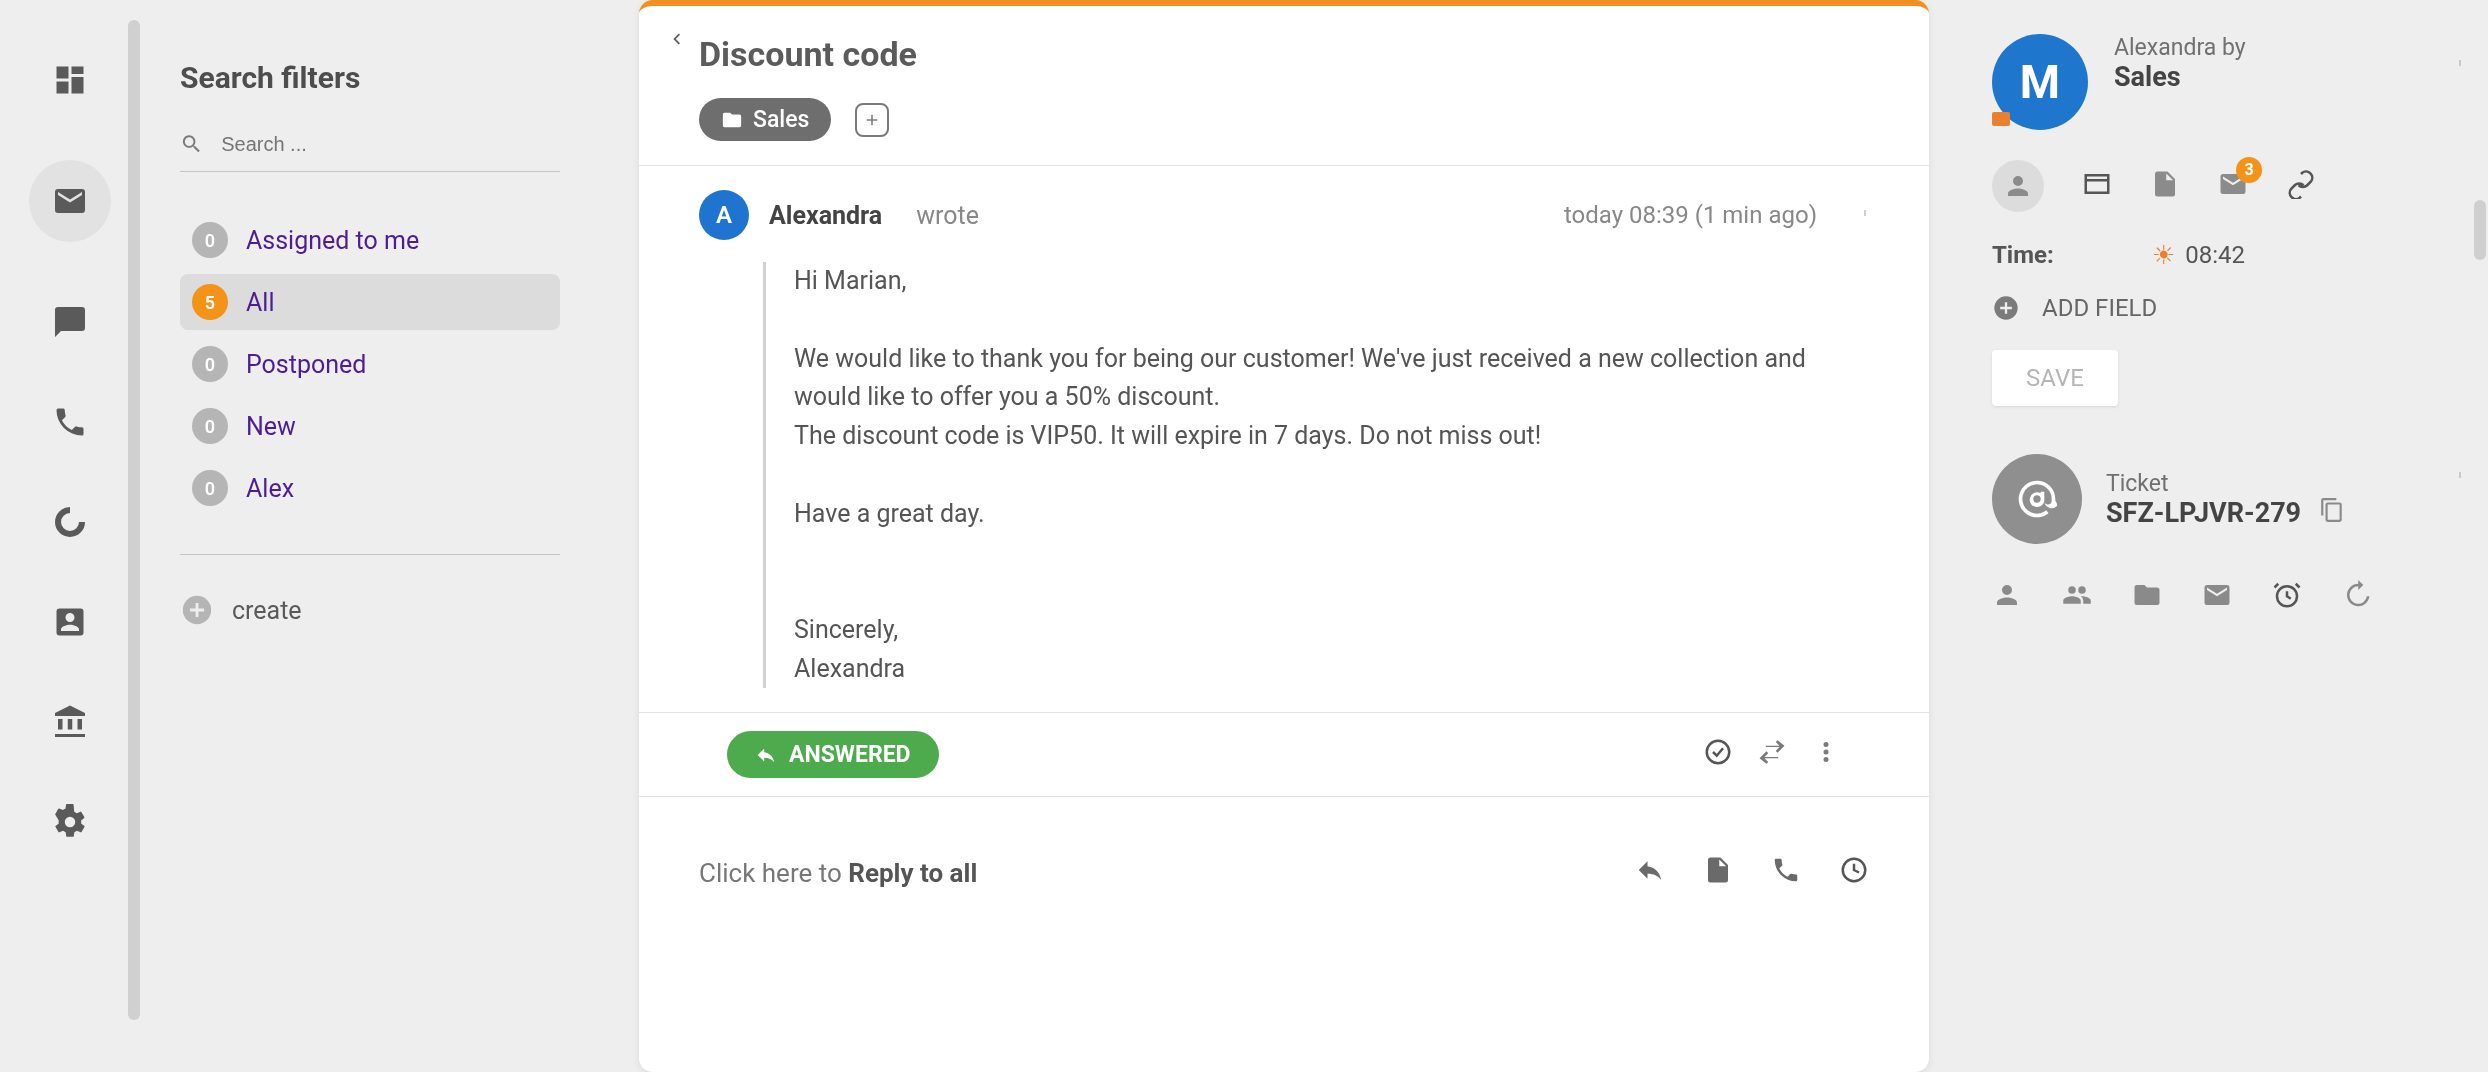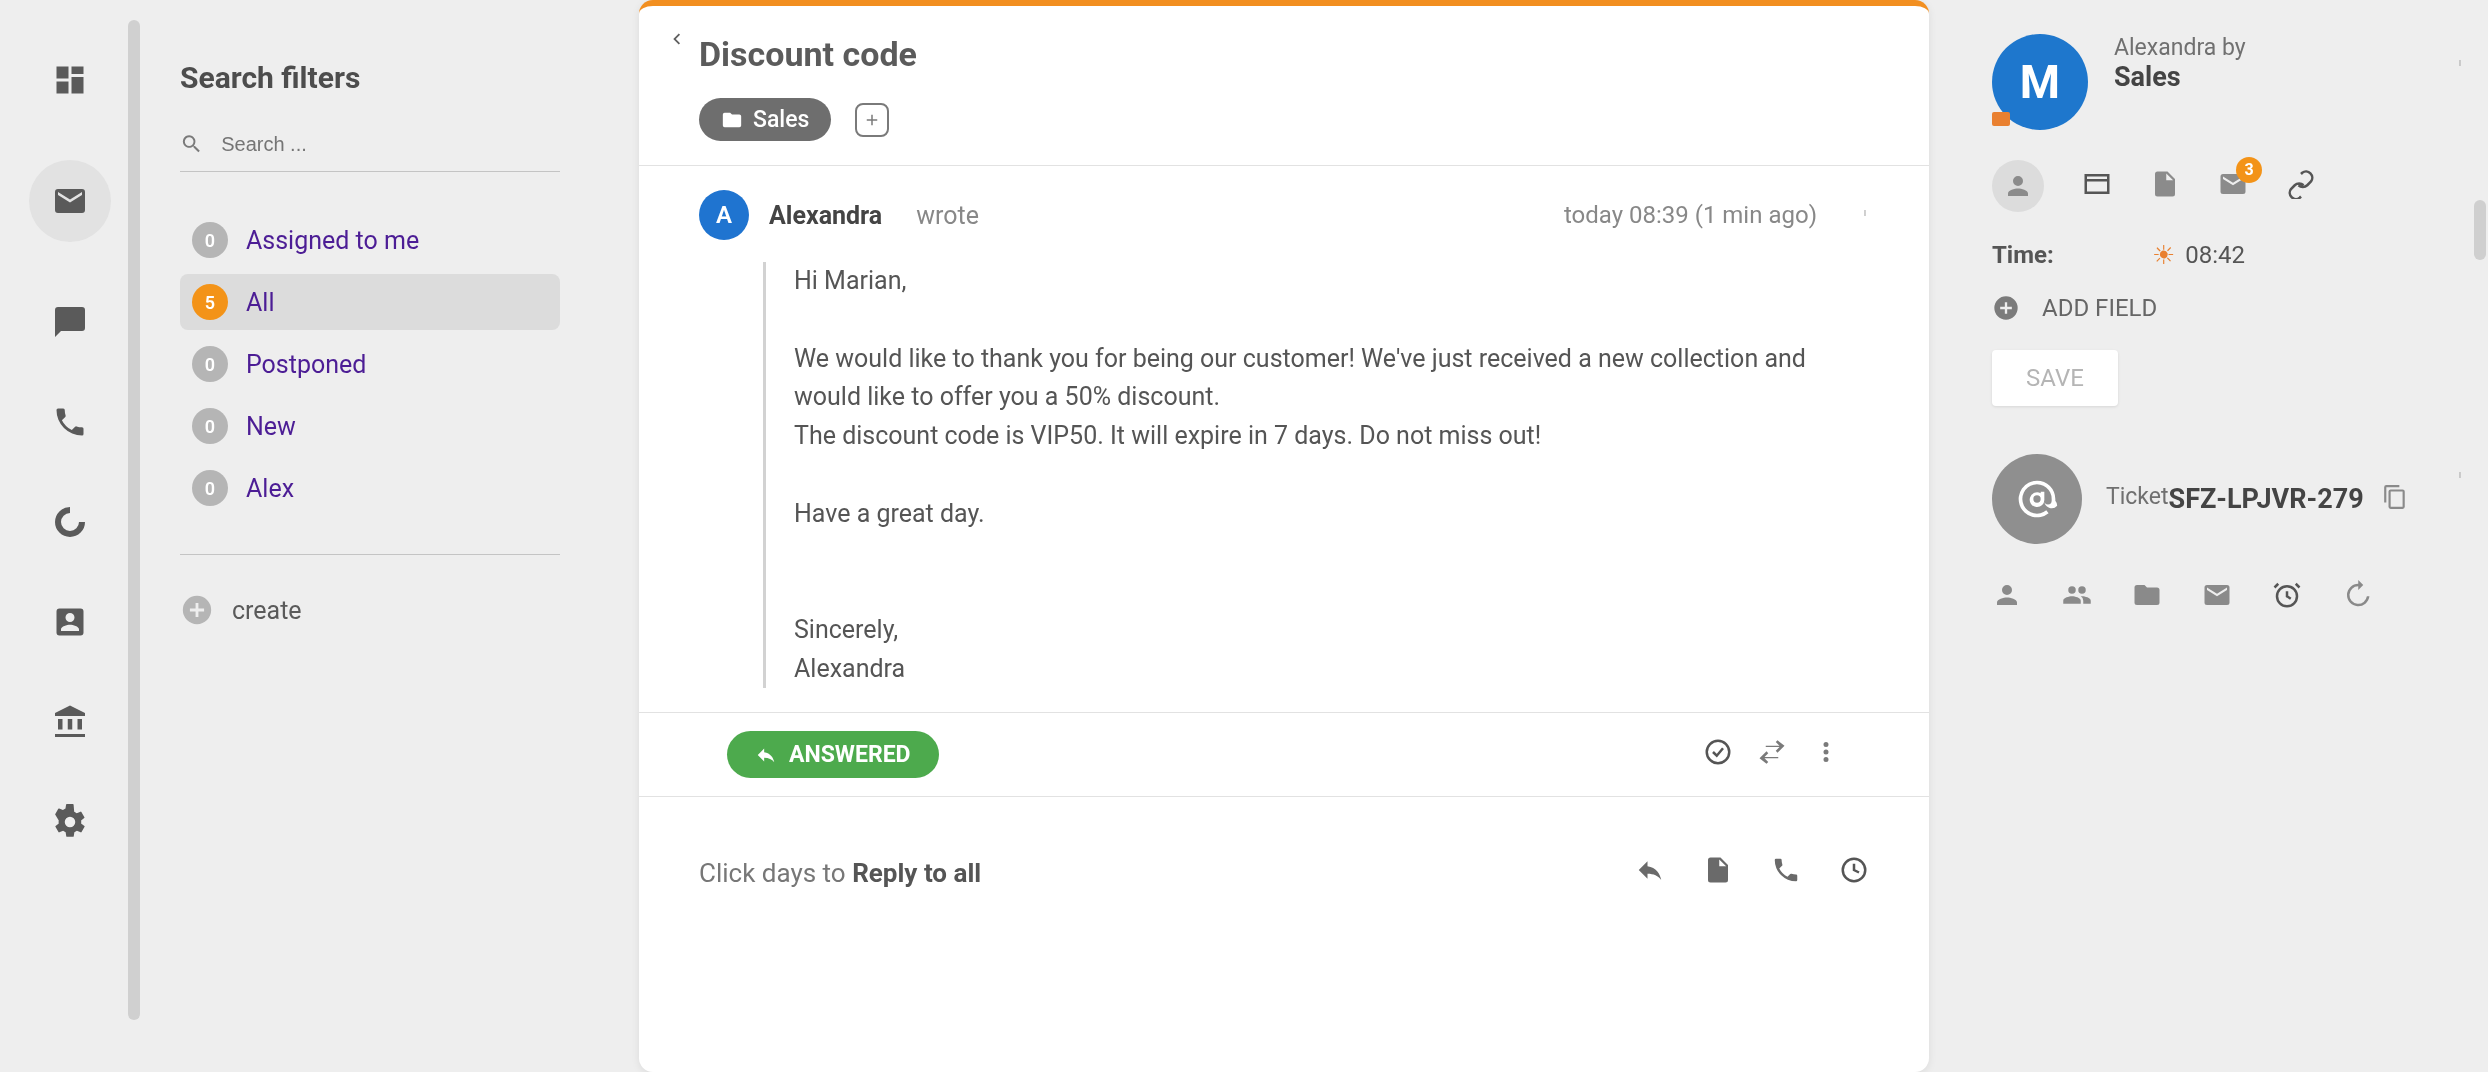--- a/index.html
+++ b/index.html
@@ -278,21 +278,21 @@
     cursor: pointer;
   }
 
   .tkt-block { display: flex; align-items: center; gap: 24px; position: relative; margin-bottom: 36px; }
   .tkt-avatar {
     width: 90px; height: 90px; border-radius: 50%;
     background: #8f8f8f;
     display: flex; align-items: center; justify-content: center;
   }
   .tkt-avatar svg { width: 44px; height: 44px; fill: #fff; }
-  .tkt-labels { display: flex; flex-direction: row; }
+  .tkt-labels { display: flex; flex-direction: column; }
   .tkt-small { font-size: 23px; color: #707070; }
   .tkt-id-row { display: flex; align-items: center; gap: 18px; }
   .tkt-id { font-size: 27px; font-weight: 700; color: #444; }
   .tkt-copy svg { width: 26px; height: 26px; fill: #8a8a8a; }
   .tkt-menu { position: absolute; right: 0; top: 8px; cursor: pointer; }
   .tkt-menu svg { width: 8px; height: 26px; fill: #888; }
 
   .tkt-icons { display: flex; gap: 40px; }
   .tkt-icons svg { width: 30px; height: 30px; fill: #8a8a8a; }
 </style>
@@ -539,21 +539,21 @@
         <span class="ico"><svg>
               <use href="#i-swap"></use>
             </svg></span>
         <span class="ico"><svg>
               <use href="#i-more-v"></use>
             </svg></span>
       </div>
 
       <div class="reply-bar">
         <span class="reply-text">
-          <span>Click days to </span><b>Reply to all</b>
+          <span>Click here to </span><b>Reply to all</b>
         </span>
         <span class="spacer"></span>
         <span class="ico"><svg>
               <use href="#i-reply"></use>
             </svg></span>
         <span class="ico"><svg>
               <use href="#i-note"></use>
             </svg></span>
         <span class="ico"><svg>
               <use href="#i-phone"></use>

